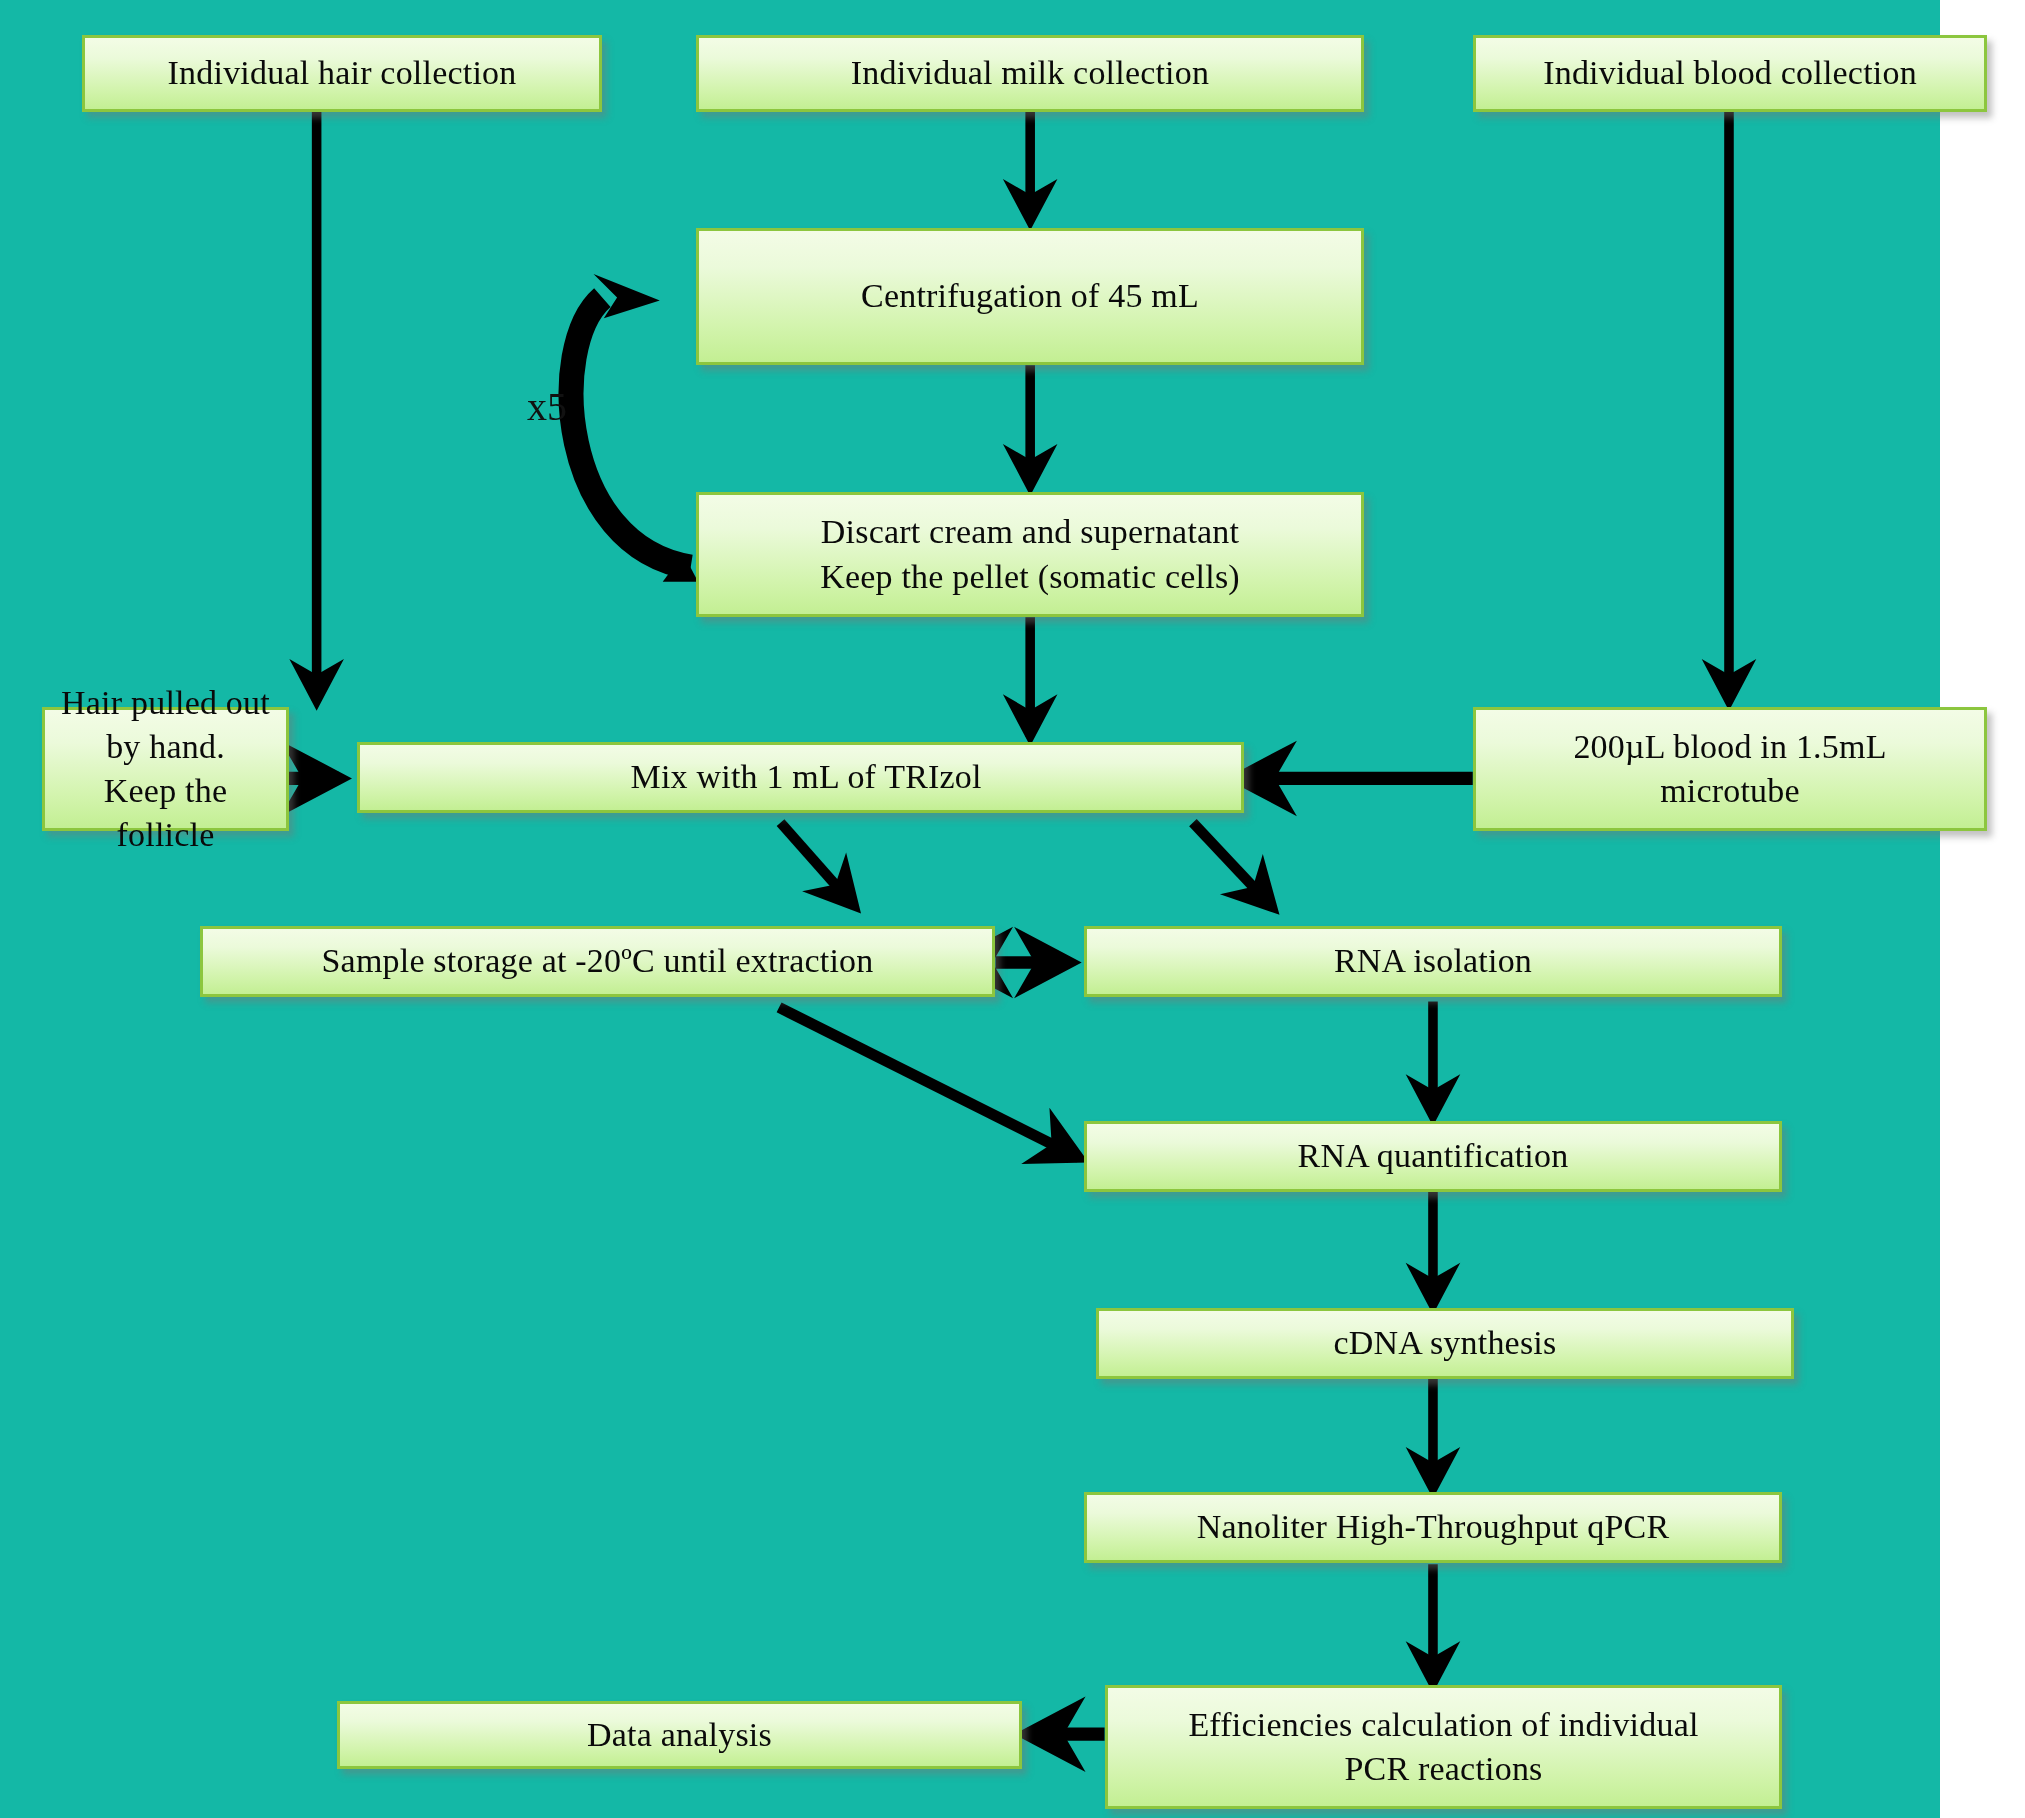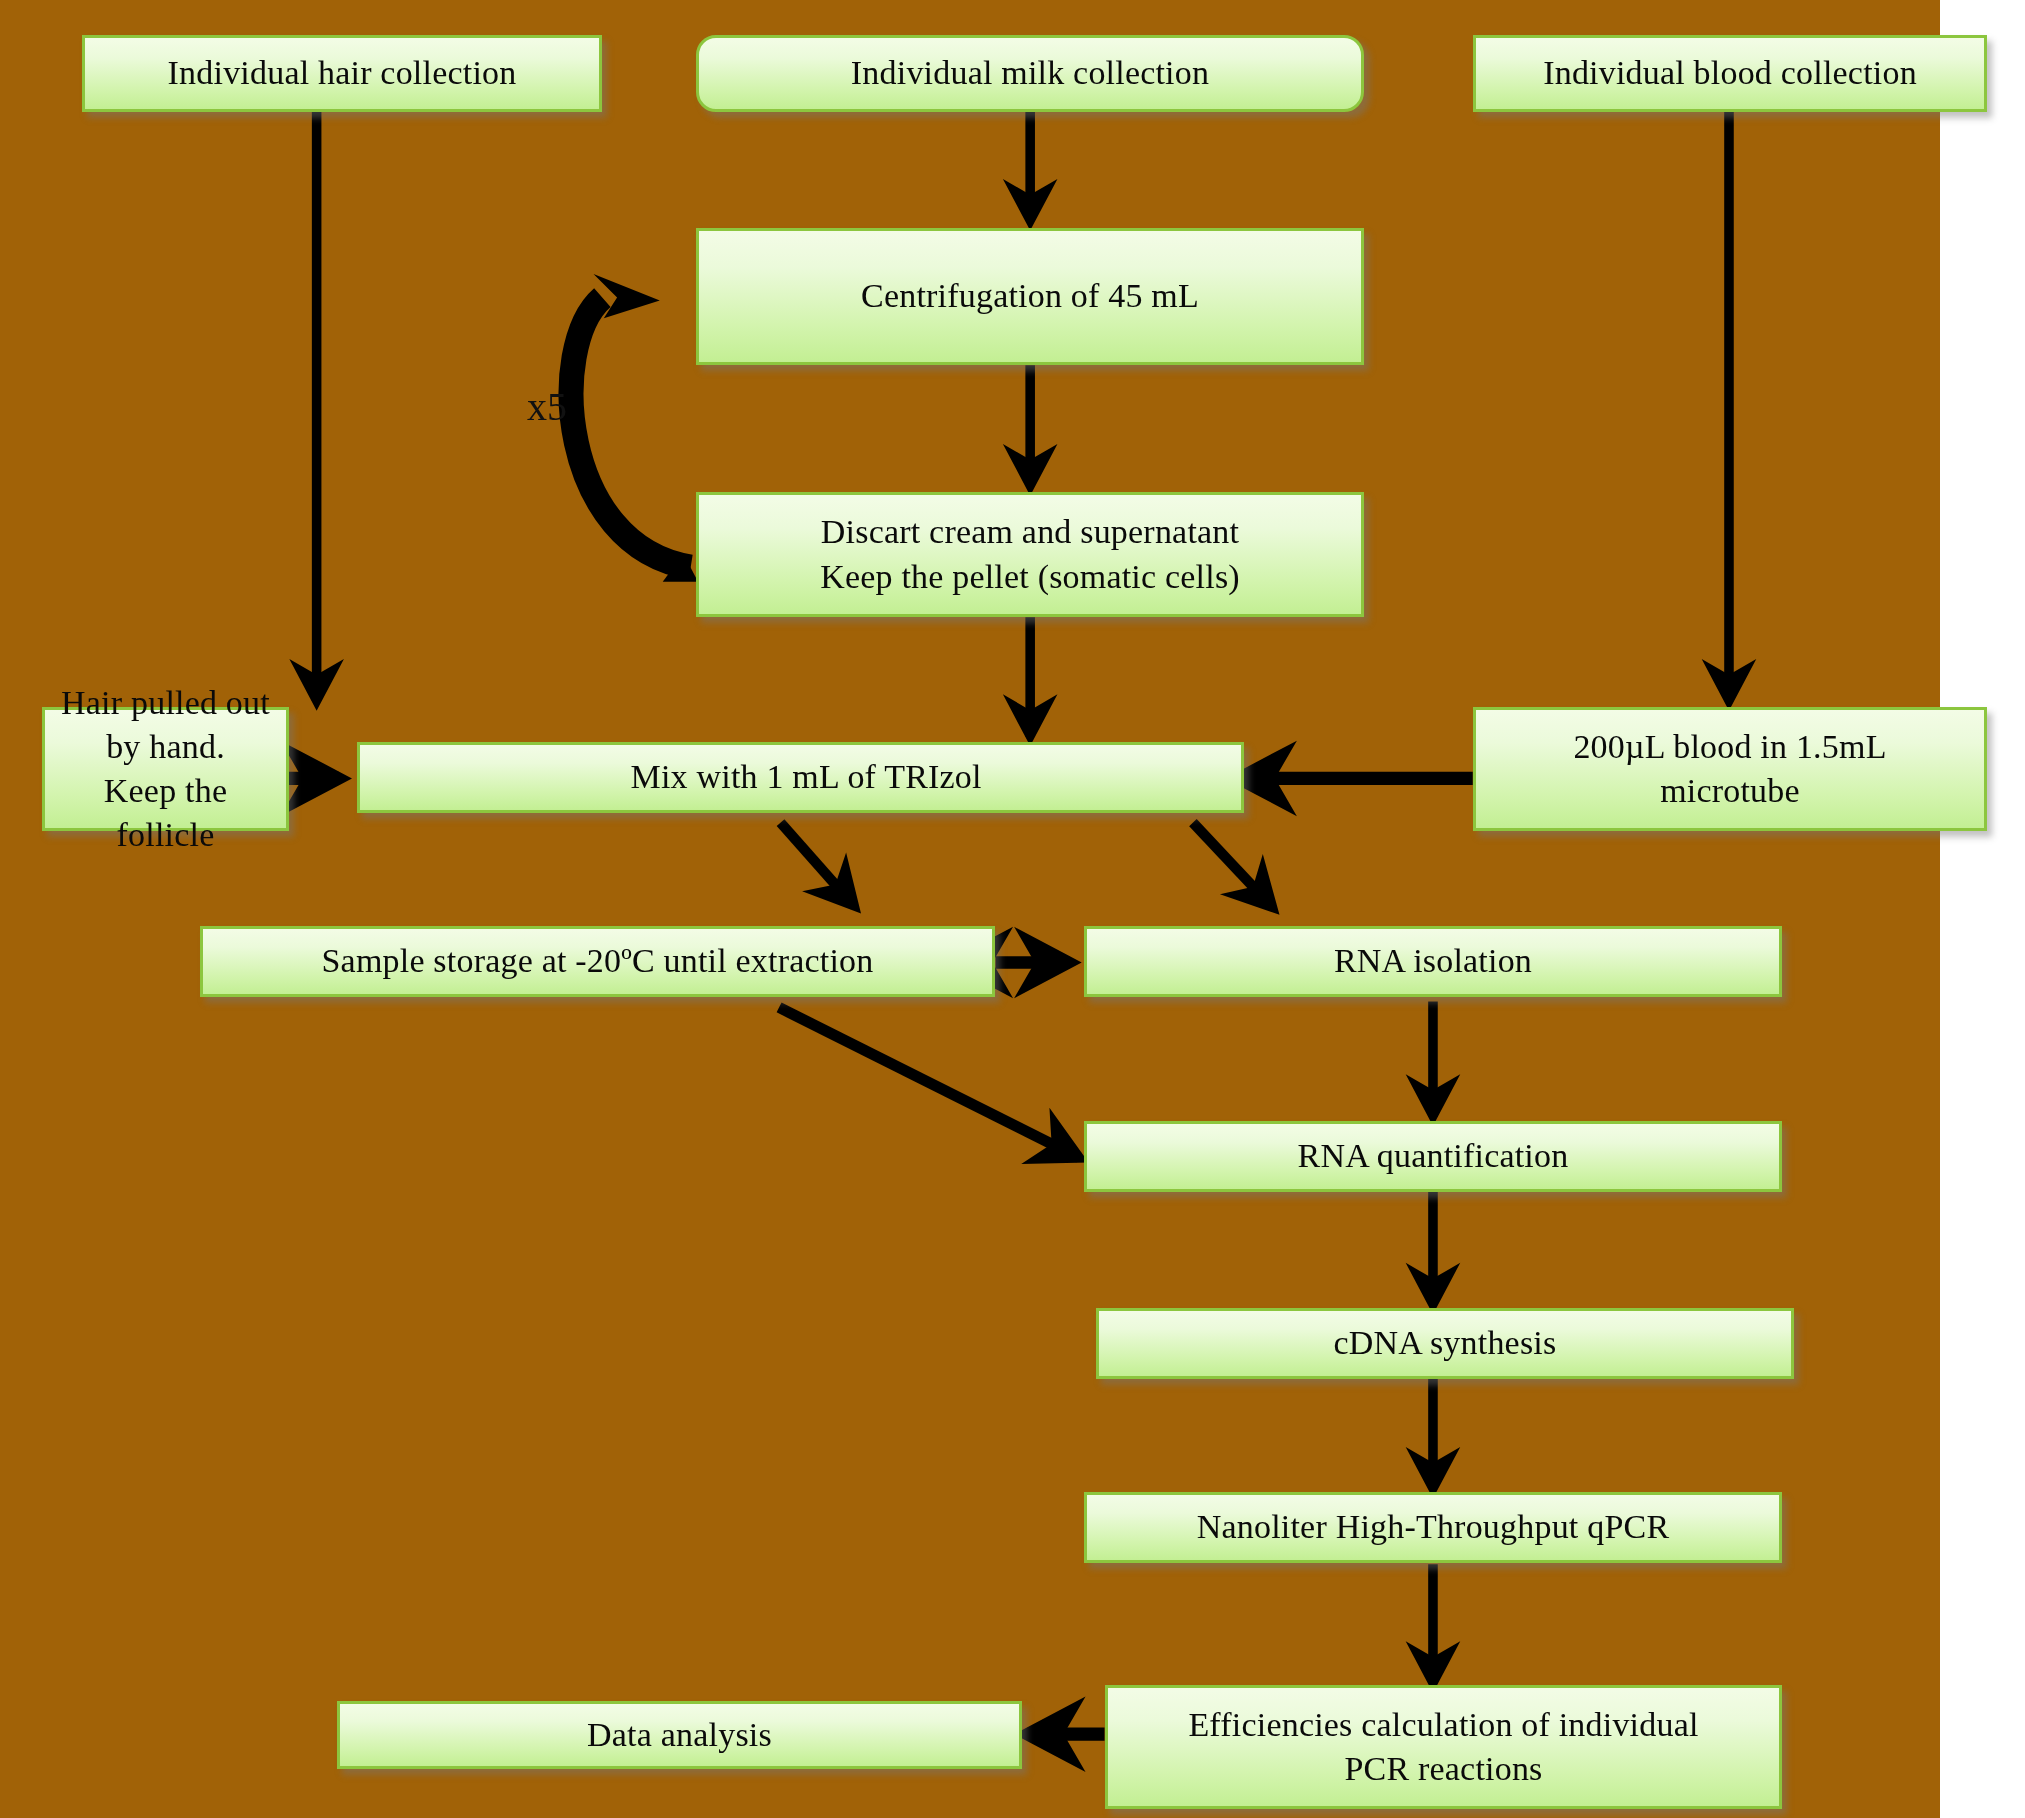--- a/index.html
+++ b/index.html
@@ -10,21 +10,21 @@
   body {
     width: 2025px;
     height: 1819px;
     font-family: "Liberation Serif", "DejaVu Serif", serif;
     overflow: hidden;
   }
   #canvas {
     position: relative;
     width: 1940px;
     height: 1819px;
-    background: #a16207;
+    background: #14b8a6;
   }
   
   #arrows {
     position: absolute;
     left: 0;
     top: 0;
     width: 2025px;
     height: 1819px;
   }
   
@@ -101,21 +101,21 @@
 
     <line x1="1946" y1="2124" x2="1946" y2="2286" stroke="#000" stroke-width="13" marker-end="url(#ah)"></line>
 
     <line x1="1500" y1="2355" x2="1395" y2="2355" stroke="#000" stroke-width="18" marker-end="url(#ah)"></line>
   </svg>
 
   <div class="node" style="left:82px; top:35px; width:520px; height:77px;">
     <span>Individual hair collection</span>
   </div>
 
-  <div class="node" style="left:696px; top:35px; width:668px; height:77px;border-radius:20px;">
+  <div class="node" style="left:696px; top:35px; width:668px; height:77px;">
     <span>Individual milk collection</span>
   </div>
 
   <div class="node" style="left:1473px; top:35px; width:514px; height:77px;">
     <span>Individual blood collection</span>
   </div>
 
   <div class="node" style="left:696px; top:228px; width:668px; height:137px; flex-direction:column;">
     <span>Centrifugation of 45 mL</span>
   </div>

